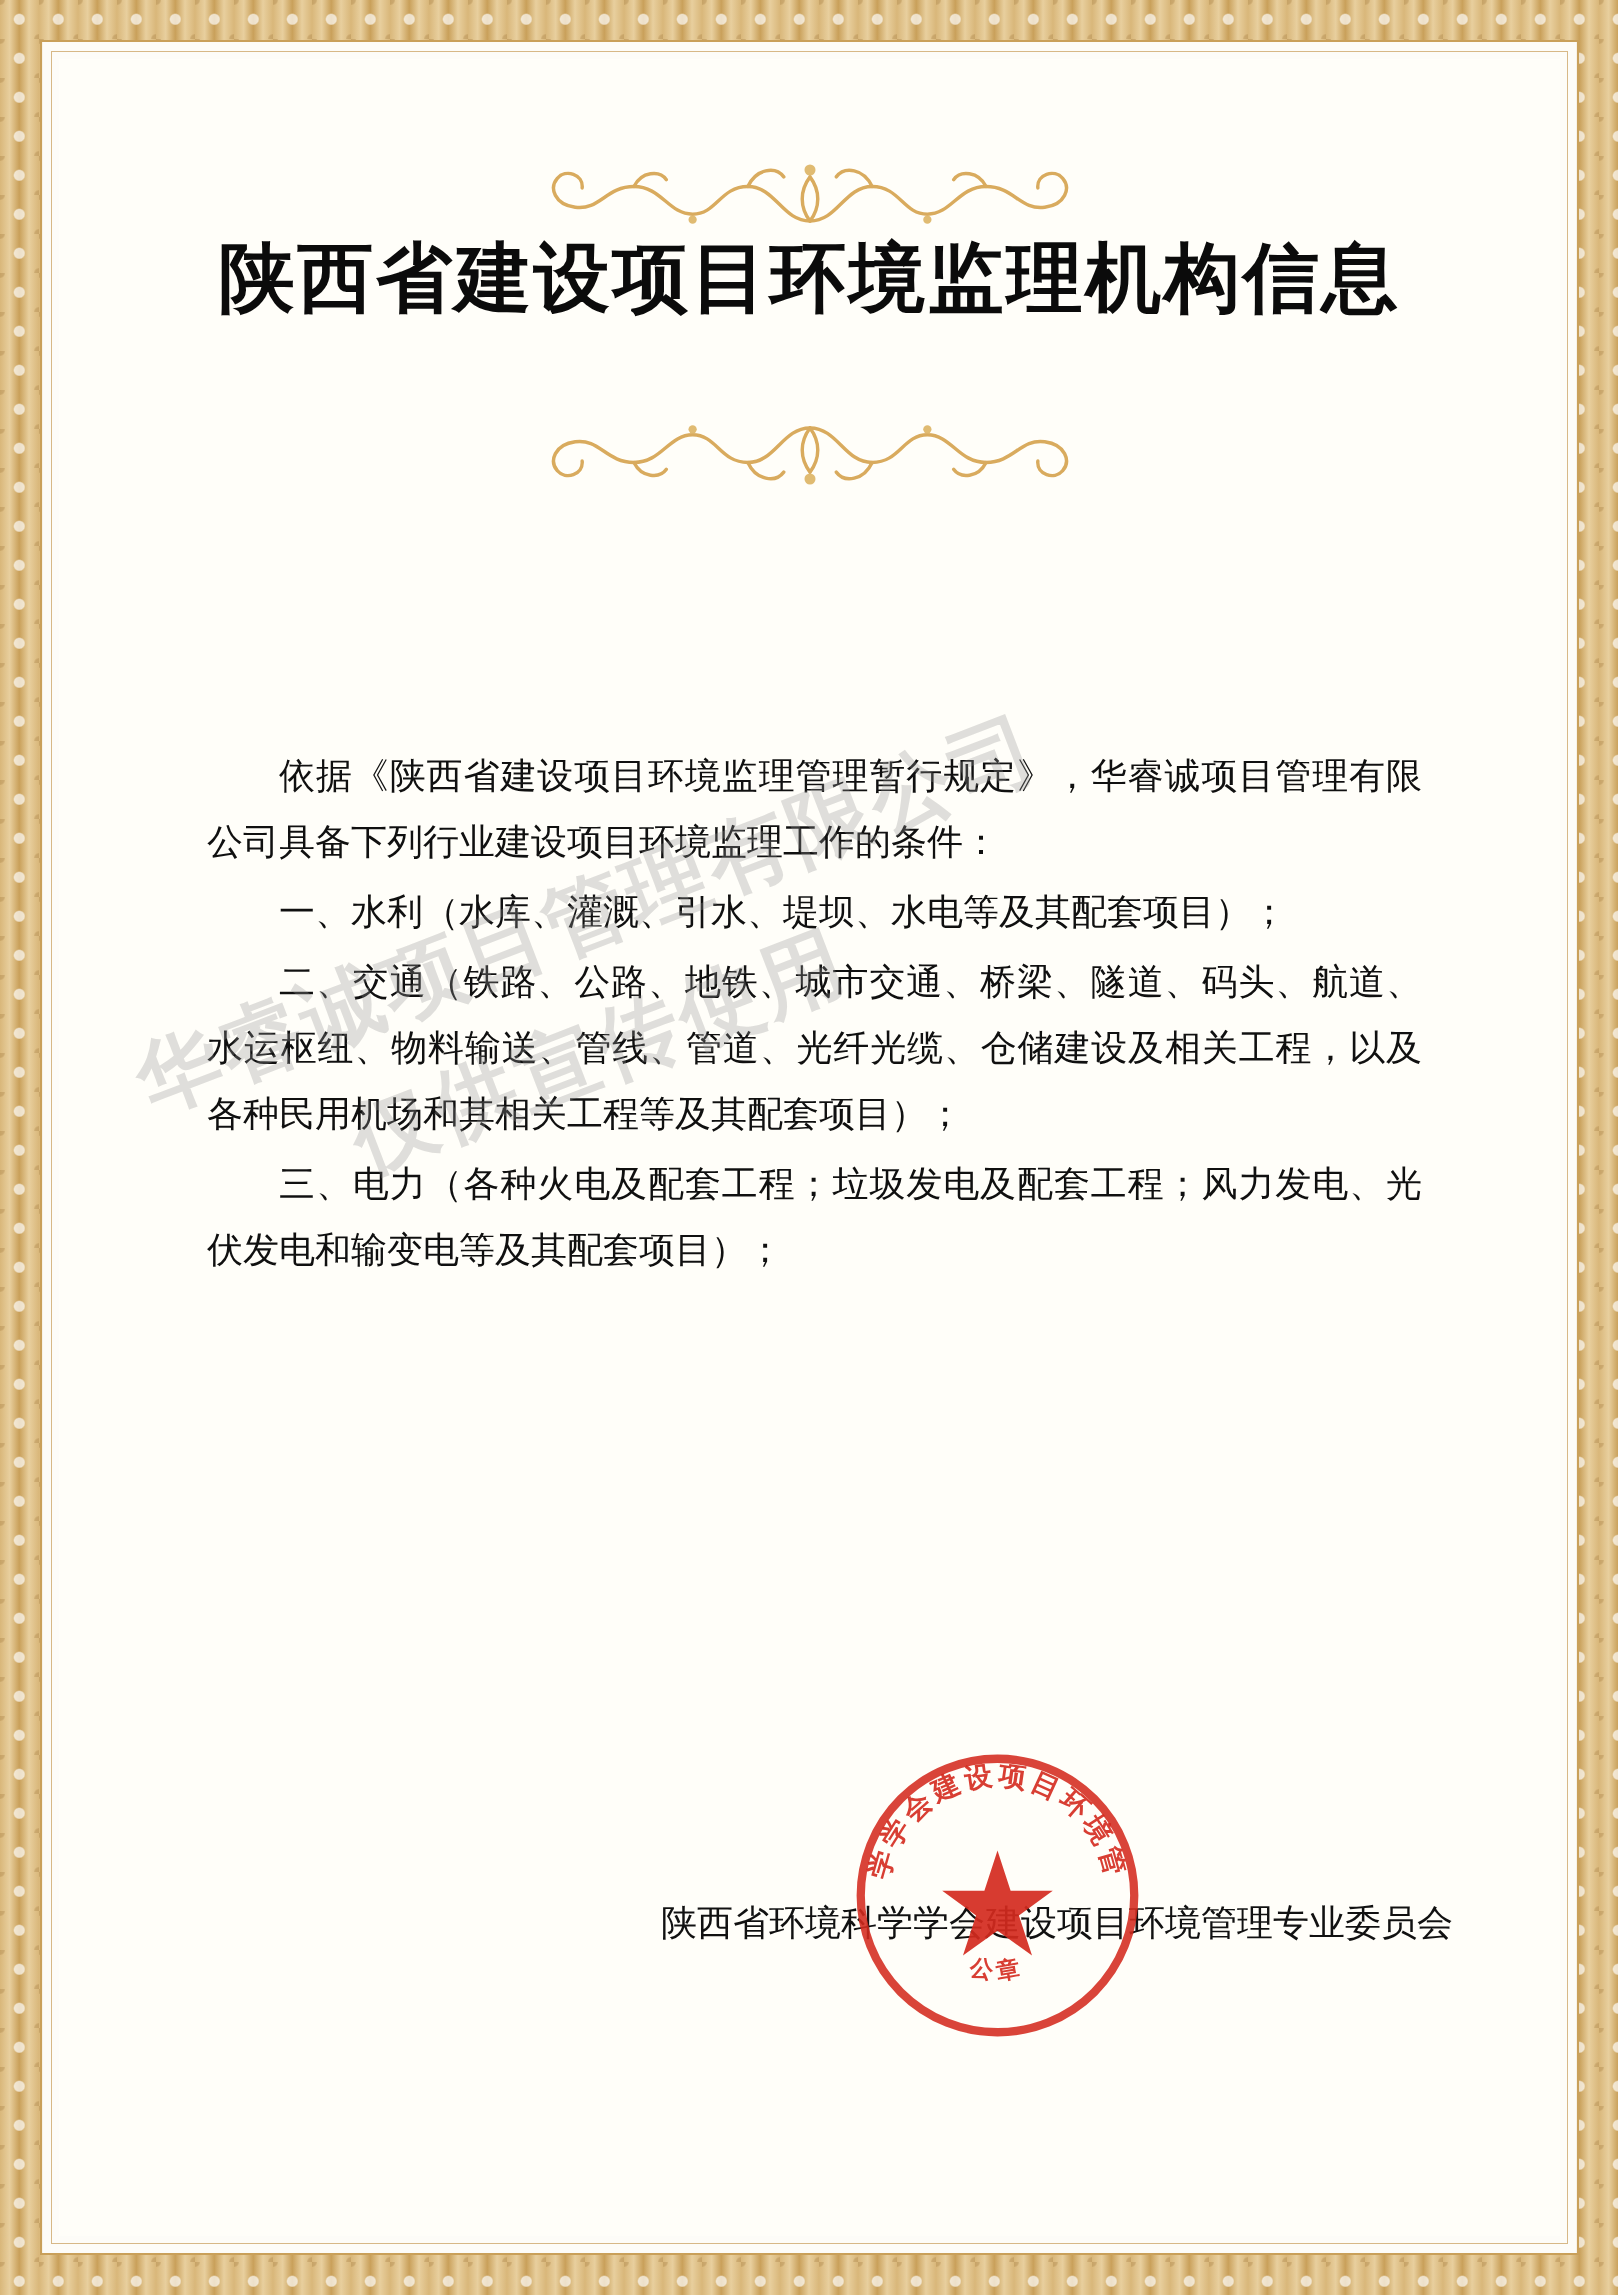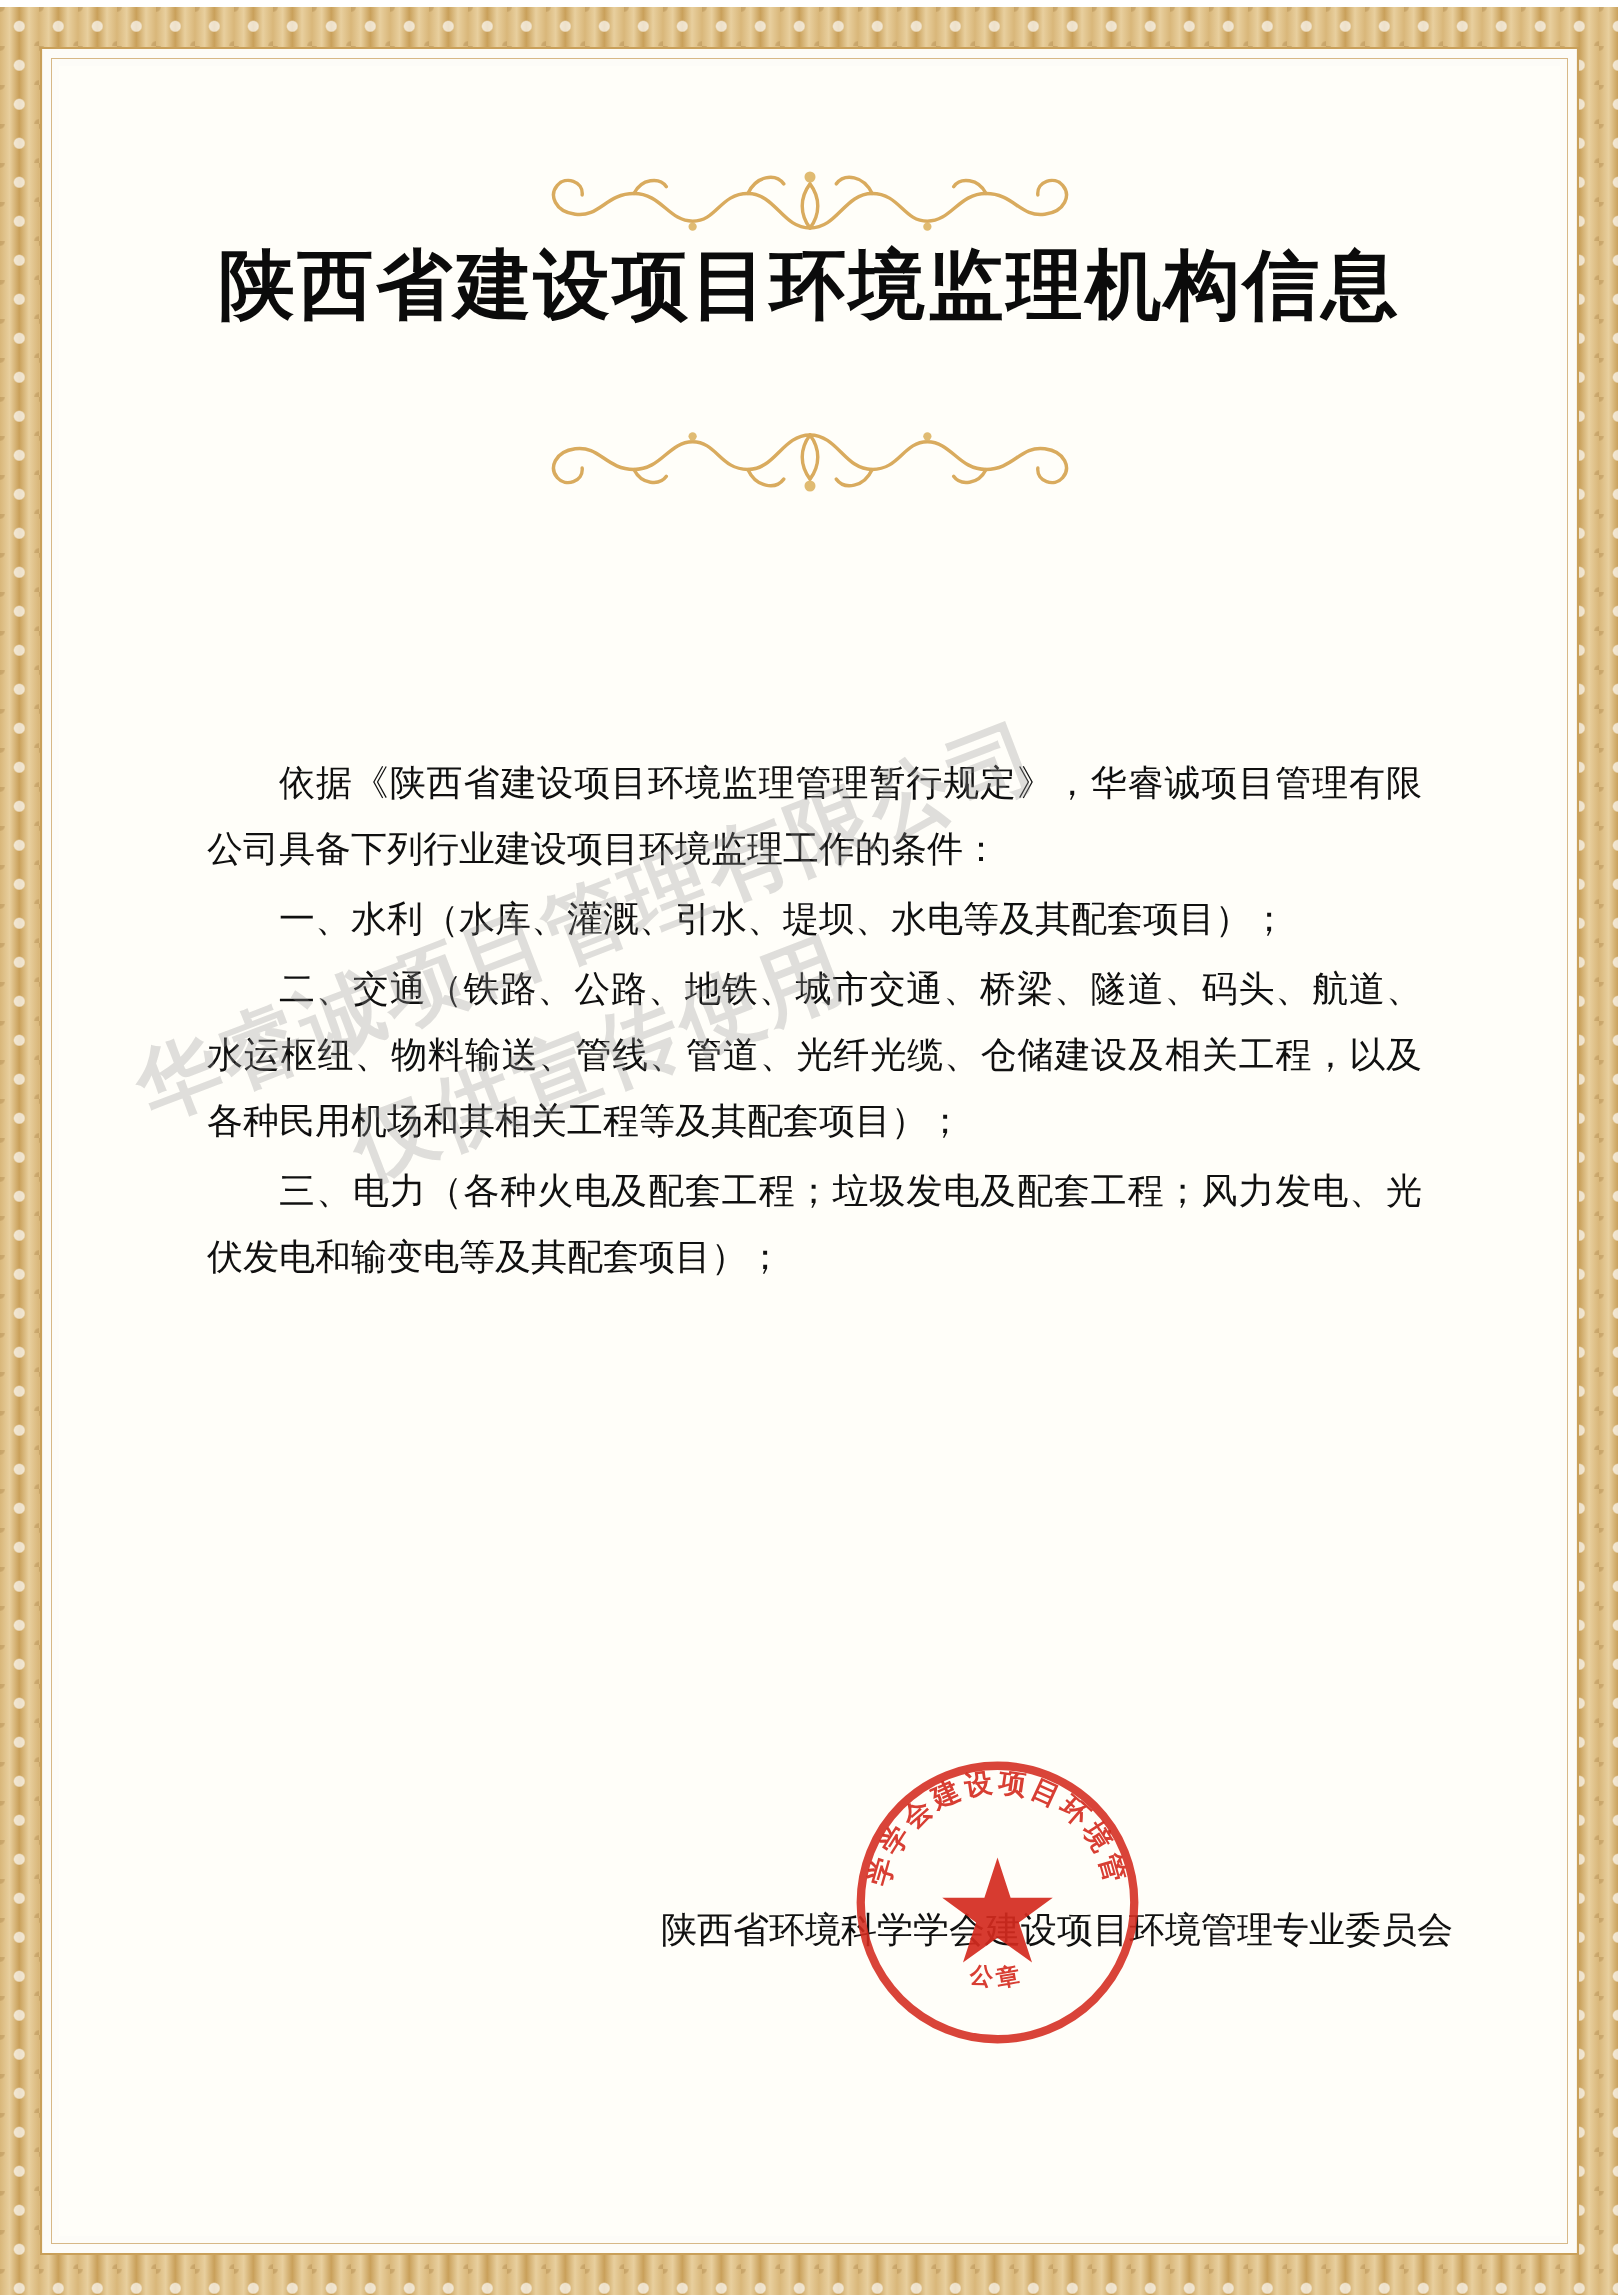--- a/index.html
+++ b/index.html
@@ -13,21 +13,20 @@
     font-family: "DejaVu Serif", "Liberation Serif", serif;
     position: relative;
     overflow: hidden;
   }
 
   
   .certificate {
     position: absolute;
     inset: 0;
     background: #fdfbf5;
-    margin-top: 7px;
   }
   .border-outer {
     position: absolute;
     inset: 0;
     background:
       repeating-linear-gradient(90deg,
         #d9b77a 0px, #e8cf9e 9.7px, #c9a05a 19.3px, #e8cf9e 29px, #d9b77a 39px);
     padding: 0;
   }
   .border-pattern {

